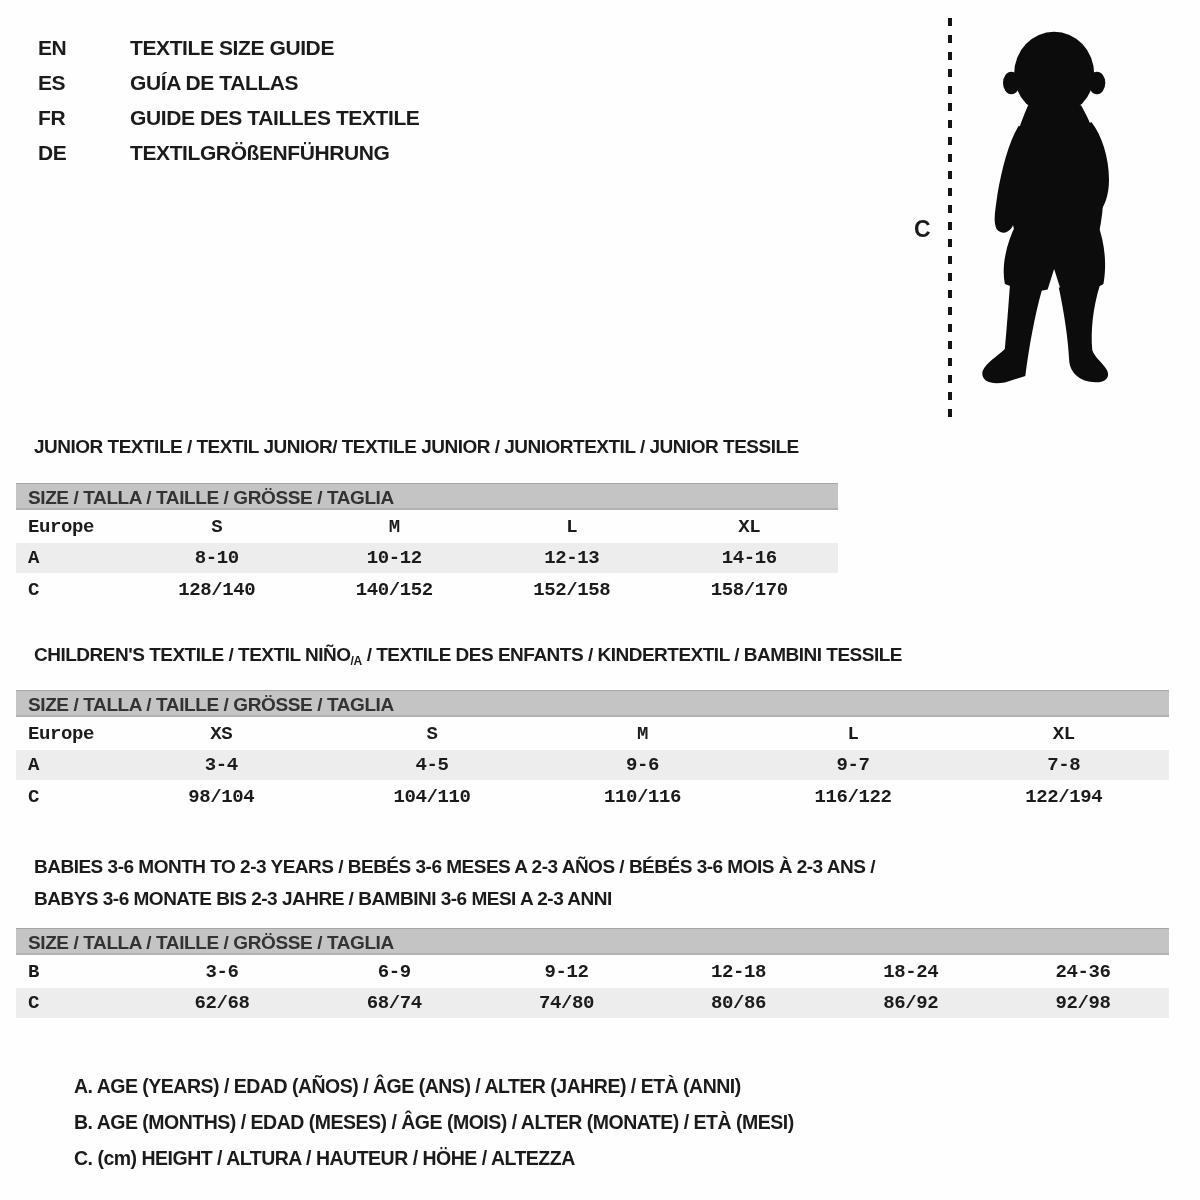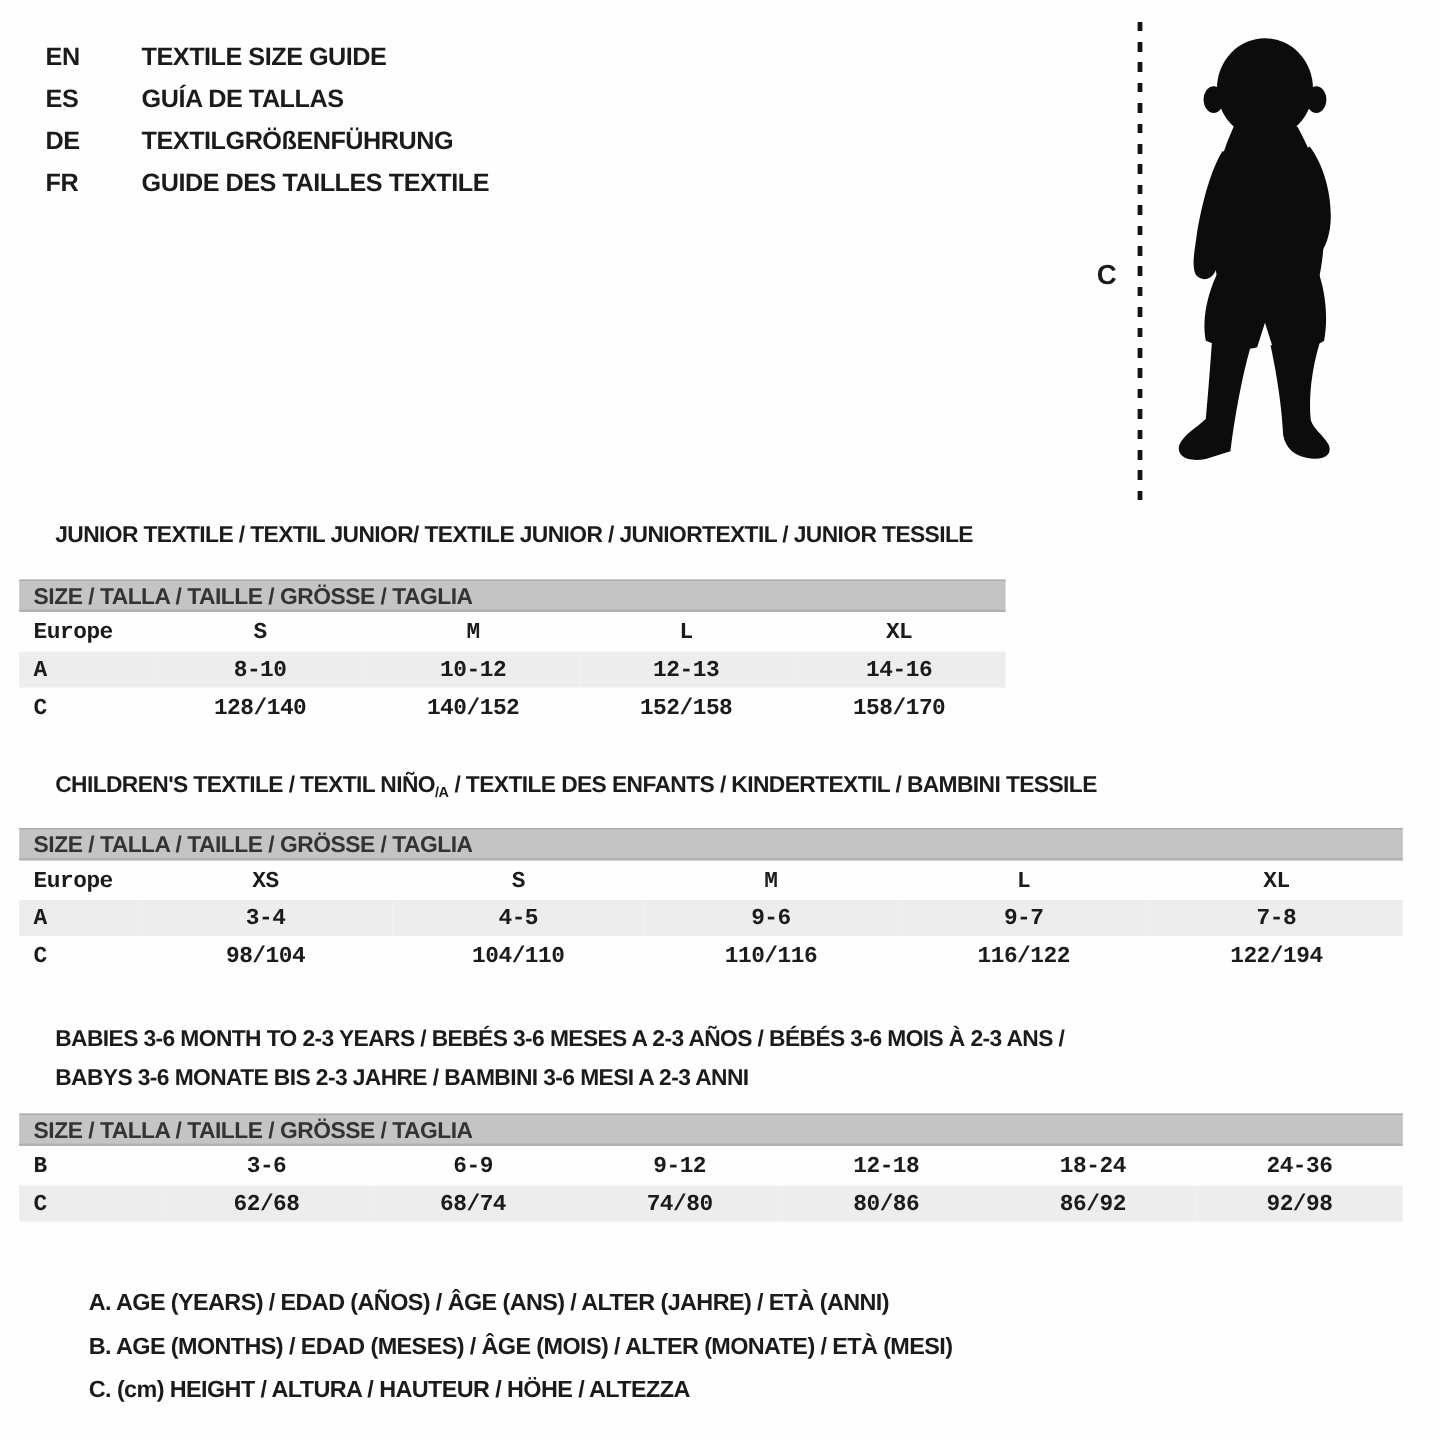--- a/index.html
+++ b/index.html
@@ -8,35 +8,35 @@
     background:#ffffff;
     font-family:"Liberation Sans", sans-serif;
     font-weight:700;
     color:#1b1b1b;
     -webkit-font-smoothing:antialiased;
   }
   .page{position:relative;width:1200px;height:1200px;overflow:hidden;background:#fefefe;}
 
   
   .lang-block{position:absolute;left:38px;top:30px;}
-  .lang-row{display:flex;height:35px;align-items:center;}
+  .lang-row{display:flex;height:35px;align-items:center;gap:12px;}
   .lang-code{width:80px;font-size:21px;letter-spacing:-0.4px;}
   .lang-title{font-size:21px;letter-spacing:-0.4px;white-space:nowrap;}
 
   
   .measure-line{
     position:absolute;left:948px;top:18px;width:4px;height:400px;
     background:repeating-linear-gradient(to bottom,#141414 0 8px,transparent 8px 17px);
   }
   .measure-label{position:absolute;left:914px;top:216px;font-size:23px;}
   .toddler{position:absolute;left:963px;top:14px;width:186px;height:404px;}
   .toddler path,.toddler ellipse{fill:#0c0c0c;}
 
   
-  .section-heading{position:absolute;left:46px;font-size:19px;letter-spacing:-0.5px;white-space:nowrap;}
+  .section-heading{position:absolute;left:34px;font-size:19px;letter-spacing:-0.5px;white-space:nowrap;}
   .junior-heading{top:436px;}
   .children-heading{top:644px;}
   .babies-heading{top:851px;line-height:32px;}
   .sub{font-size:12px;vertical-align:-4px;letter-spacing:-0.3px;}
 
   
   .size-table{position:absolute;left:16px;}
   .junior-table{top:483px;width:822px;}
   .children-table{top:690px;width:1153px;}
   .babies-table{top:928px;width:1153px;}
@@ -66,26 +66,26 @@
   <div class="lang-block">
     <div class="lang-row">
       <span class="lang-code">EN</span>
       <span class="lang-title">TEXTILE SIZE GUIDE</span>
     </div>
     <div class="lang-row">
       <span class="lang-code">ES</span>
       <span class="lang-title">GUÍA DE TALLAS</span>
     </div>
     <div class="lang-row">
+      <span class="lang-code">FR</span>
+      <span class="lang-title">GUIDE DES TAILLES TEXTILE</span>
+    </div>
+    <div class="lang-row">
       <span class="lang-code">DE</span>
       <span class="lang-title">TEXTILGRÖßENFÜHRUNG</span>
-    </div>
-    <div class="lang-row">
-      <span class="lang-code">FR</span>
-      <span class="lang-title">GUIDE DES TAILLES TEXTILE</span>
     </div>
   </div>
 
   <div class="measure-line"></div>
   <div class="measure-label">C</div>
   <svg class="toddler" viewBox="0 0 200 410" aria-hidden="true">
     <ellipse cx="98" cy="52" rx="43" ry="45"></ellipse>
     <ellipse cx="52" cy="62" rx="9" ry="12"></ellipse>
     <ellipse cx="144" cy="62" rx="9" ry="12"></ellipse>
     <path d="M70,86 C62,104 55,124 52,150 C49,178 50,202 56,224 L146,224 C152,198 153,166 147,138 C142,114 134,99 127,86 Z"></path>

